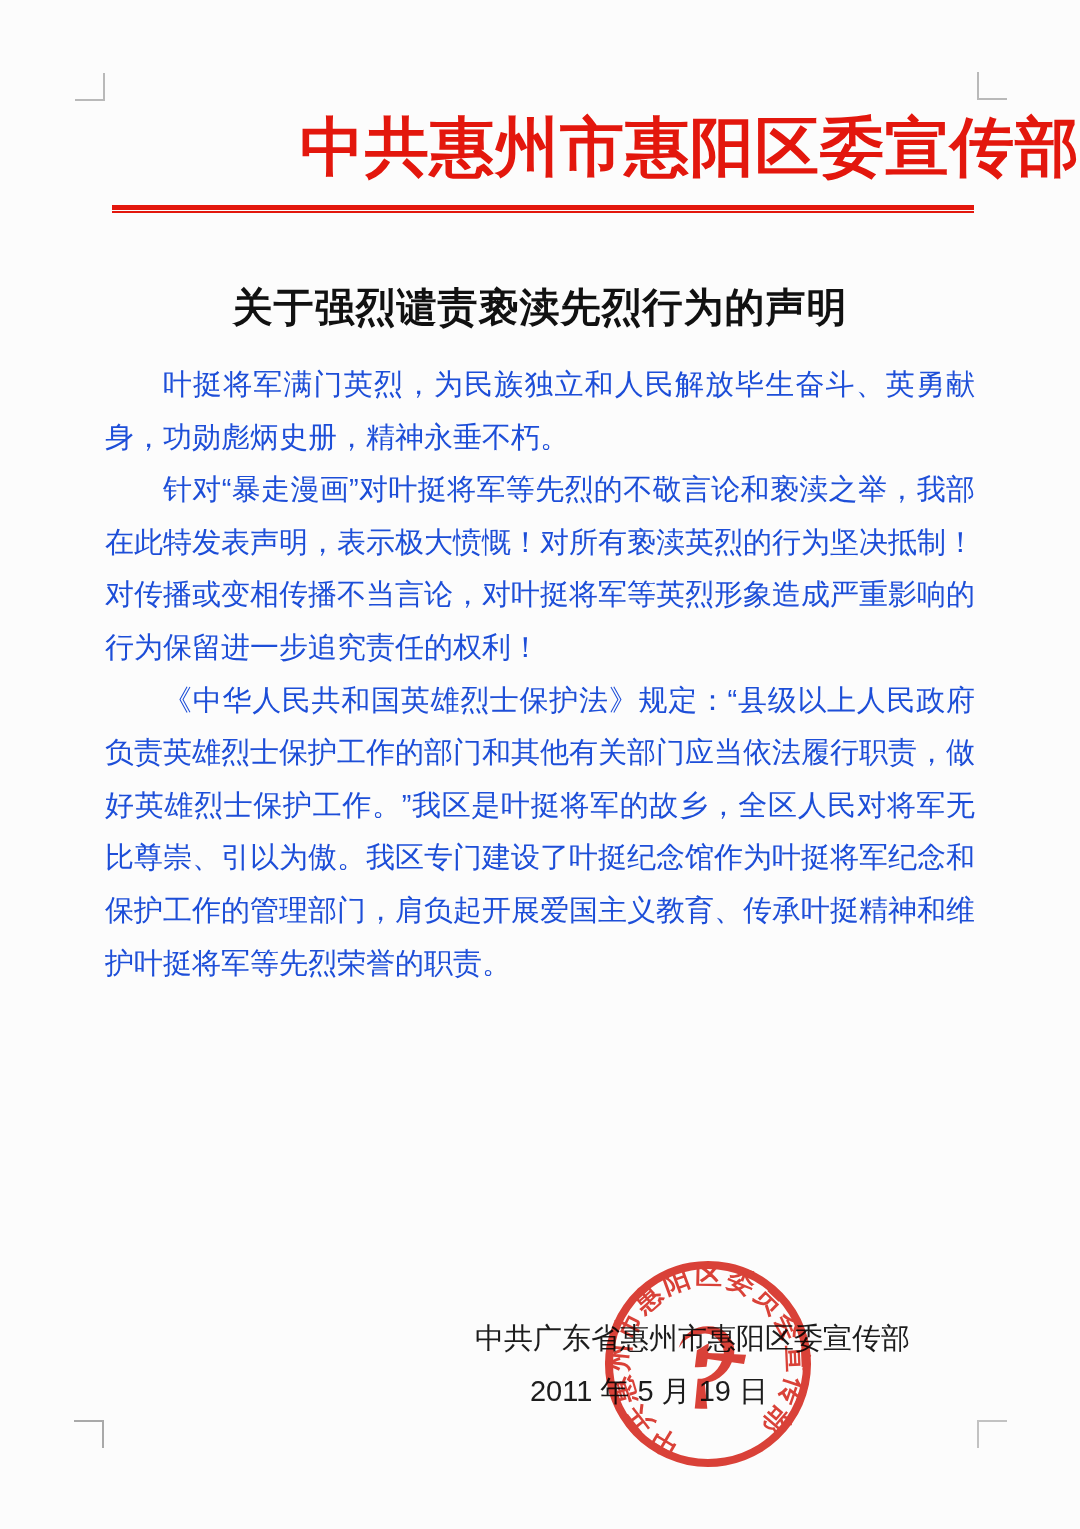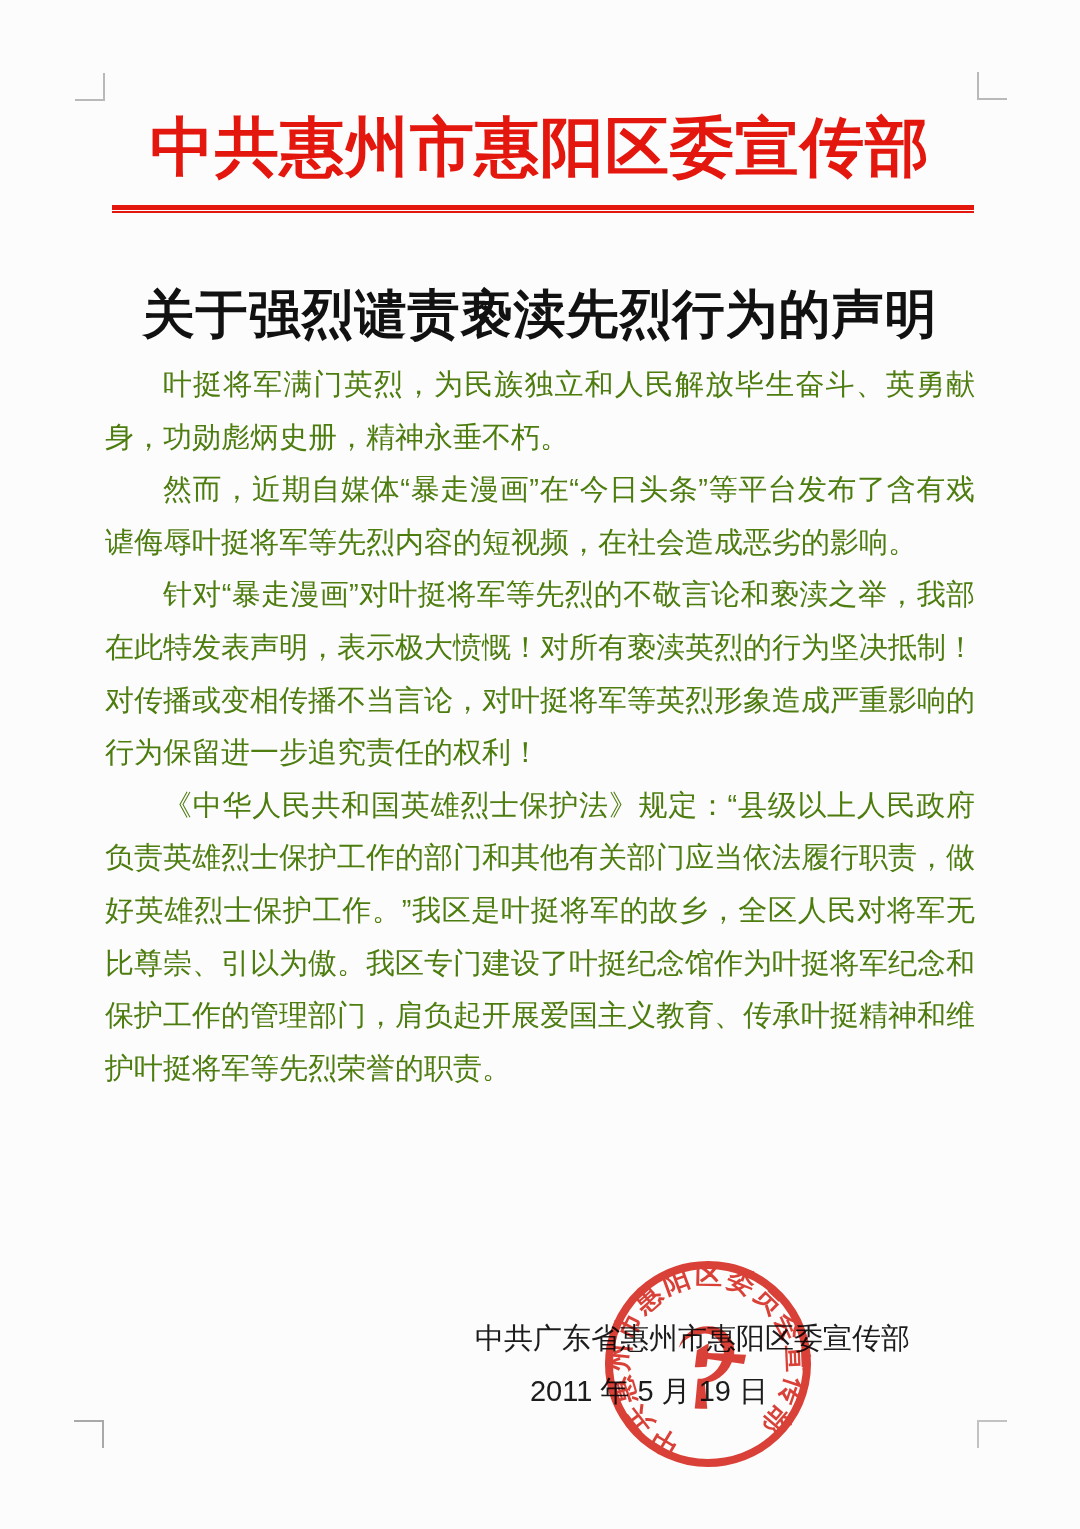--- a/index.html
+++ b/index.html
@@ -12,46 +12,46 @@
   }
   
   .corner{position:absolute;width:28px;height:26px;}
   .corner.tl{left:75px;top:73px;border-right:2px solid #b9b9b9;border-bottom:2px solid #b9b9b9;}
   .corner.tr{left:977px;top:72px;border-left:2px solid #b9b9b9;border-bottom:2px solid #b9b9b9;}
   .corner.bl{left:74px;top:1420px;border-top:2px solid #a9a9a9;border-right:2px solid #a9a9a9;}
   .corner.br{left:977px;top:1420px;border-top:2px solid #c2c2c2;border-left:2px solid #c2c2c2;}
 
   .org-header{
     position:absolute;left:0;top:104px;width:1080px;
-    text-align:center;
+    text-align:right;
     font-family:"Liberation Serif", serif;
     font-weight:bold;
     font-size:64px;
     color:#e3170d;
     letter-spacing:1px;
     white-space:nowrap;
   }
   .divider{position:absolute;left:112px;top:205px;width:862px;}
   .divider .thick{height:5px;background:#e3170d;}
   .divider .gap{height:1px;background:#fcfcfc;}
   .divider .thin{height:2px;background:#e3170d;}
 
   .doc-title{
     position:absolute;left:0;top:280px;width:1080px;
     text-align:center;
-    font-size:52px;
+    font-size:40px;
     font-weight:bold;
     color:#111;
     letter-spacing:1px;
   }
   .doc-body{
     position:absolute;left:105px;top:358px;width:870px;
     font-size:29px;
     line-height:52.6px;
-    color:#4d7c0f;
+    color:#1d4ed8;
     text-align:justify;
     text-justify:inter-ideograph;
   }
   .doc-body p{margin:0;text-indent:2em;}
 
   .signoff{
     position:absolute;left:0;top:1312px;width:1020px;
     font-size:29px;line-height:52.6px;color:#1c1c1c;
     text-align:right;
     margin-left:45px;
@@ -86,21 +86,20 @@
   <div class="divider">
     <div class="thick"></div>
     <div class="gap"></div>
     <div class="thin"></div>
   </div>
 
   <div class="doc-title">关于强烈谴责亵渎先烈行为的声明</div>
 
   <div class="doc-body">
     <p>叶挺将军满门英烈，为民族独立和人民解放毕生奋斗、英勇献身，功勋彪炳史册，精神永垂不朽。</p>
-    <p>然而，近期自媒体“暴走漫画”在“今日头条”等平台发布了含有戏谑侮辱叶挺将军等先烈内容的短视频，在社会造成恶劣的影响。</p>
     <p>针对“暴走漫画”对叶挺将军等先烈的不敬言论和亵渎之举，我部在此特发表声明，表示极大愤慨！对所有亵渎英烈的行为坚决抵制！对传播或变相传播不当言论，对叶挺将军等英烈形象造成严重影响的行为保留进一步追究责任的权利！</p>
     <p>《中华人民共和国英雄烈士保护法》规定：“县级以上人民政府负责英雄烈士保护工作的部门和其他有关部门应当依法履行职责，做好英雄烈士保护工作。”我区是叶挺将军的故乡，全区人民对将军无比尊崇、引以为傲。我区专门建设了叶挺纪念馆作为叶挺将军纪念和保护工作的管理部门，肩负起开展爱国主义教育、传承叶挺精神和维护叶挺将军等先烈荣誉的职责。</p>
   </div>
 
   <div class="signoff">
     <div class="sig">中共广东省惠州市惠阳区委宣传部</div>
     <div class="date">2011 年 5 月 19 日</div>
   </div>
 
   <svg class="seal" viewBox="-114 -114 228 228">

